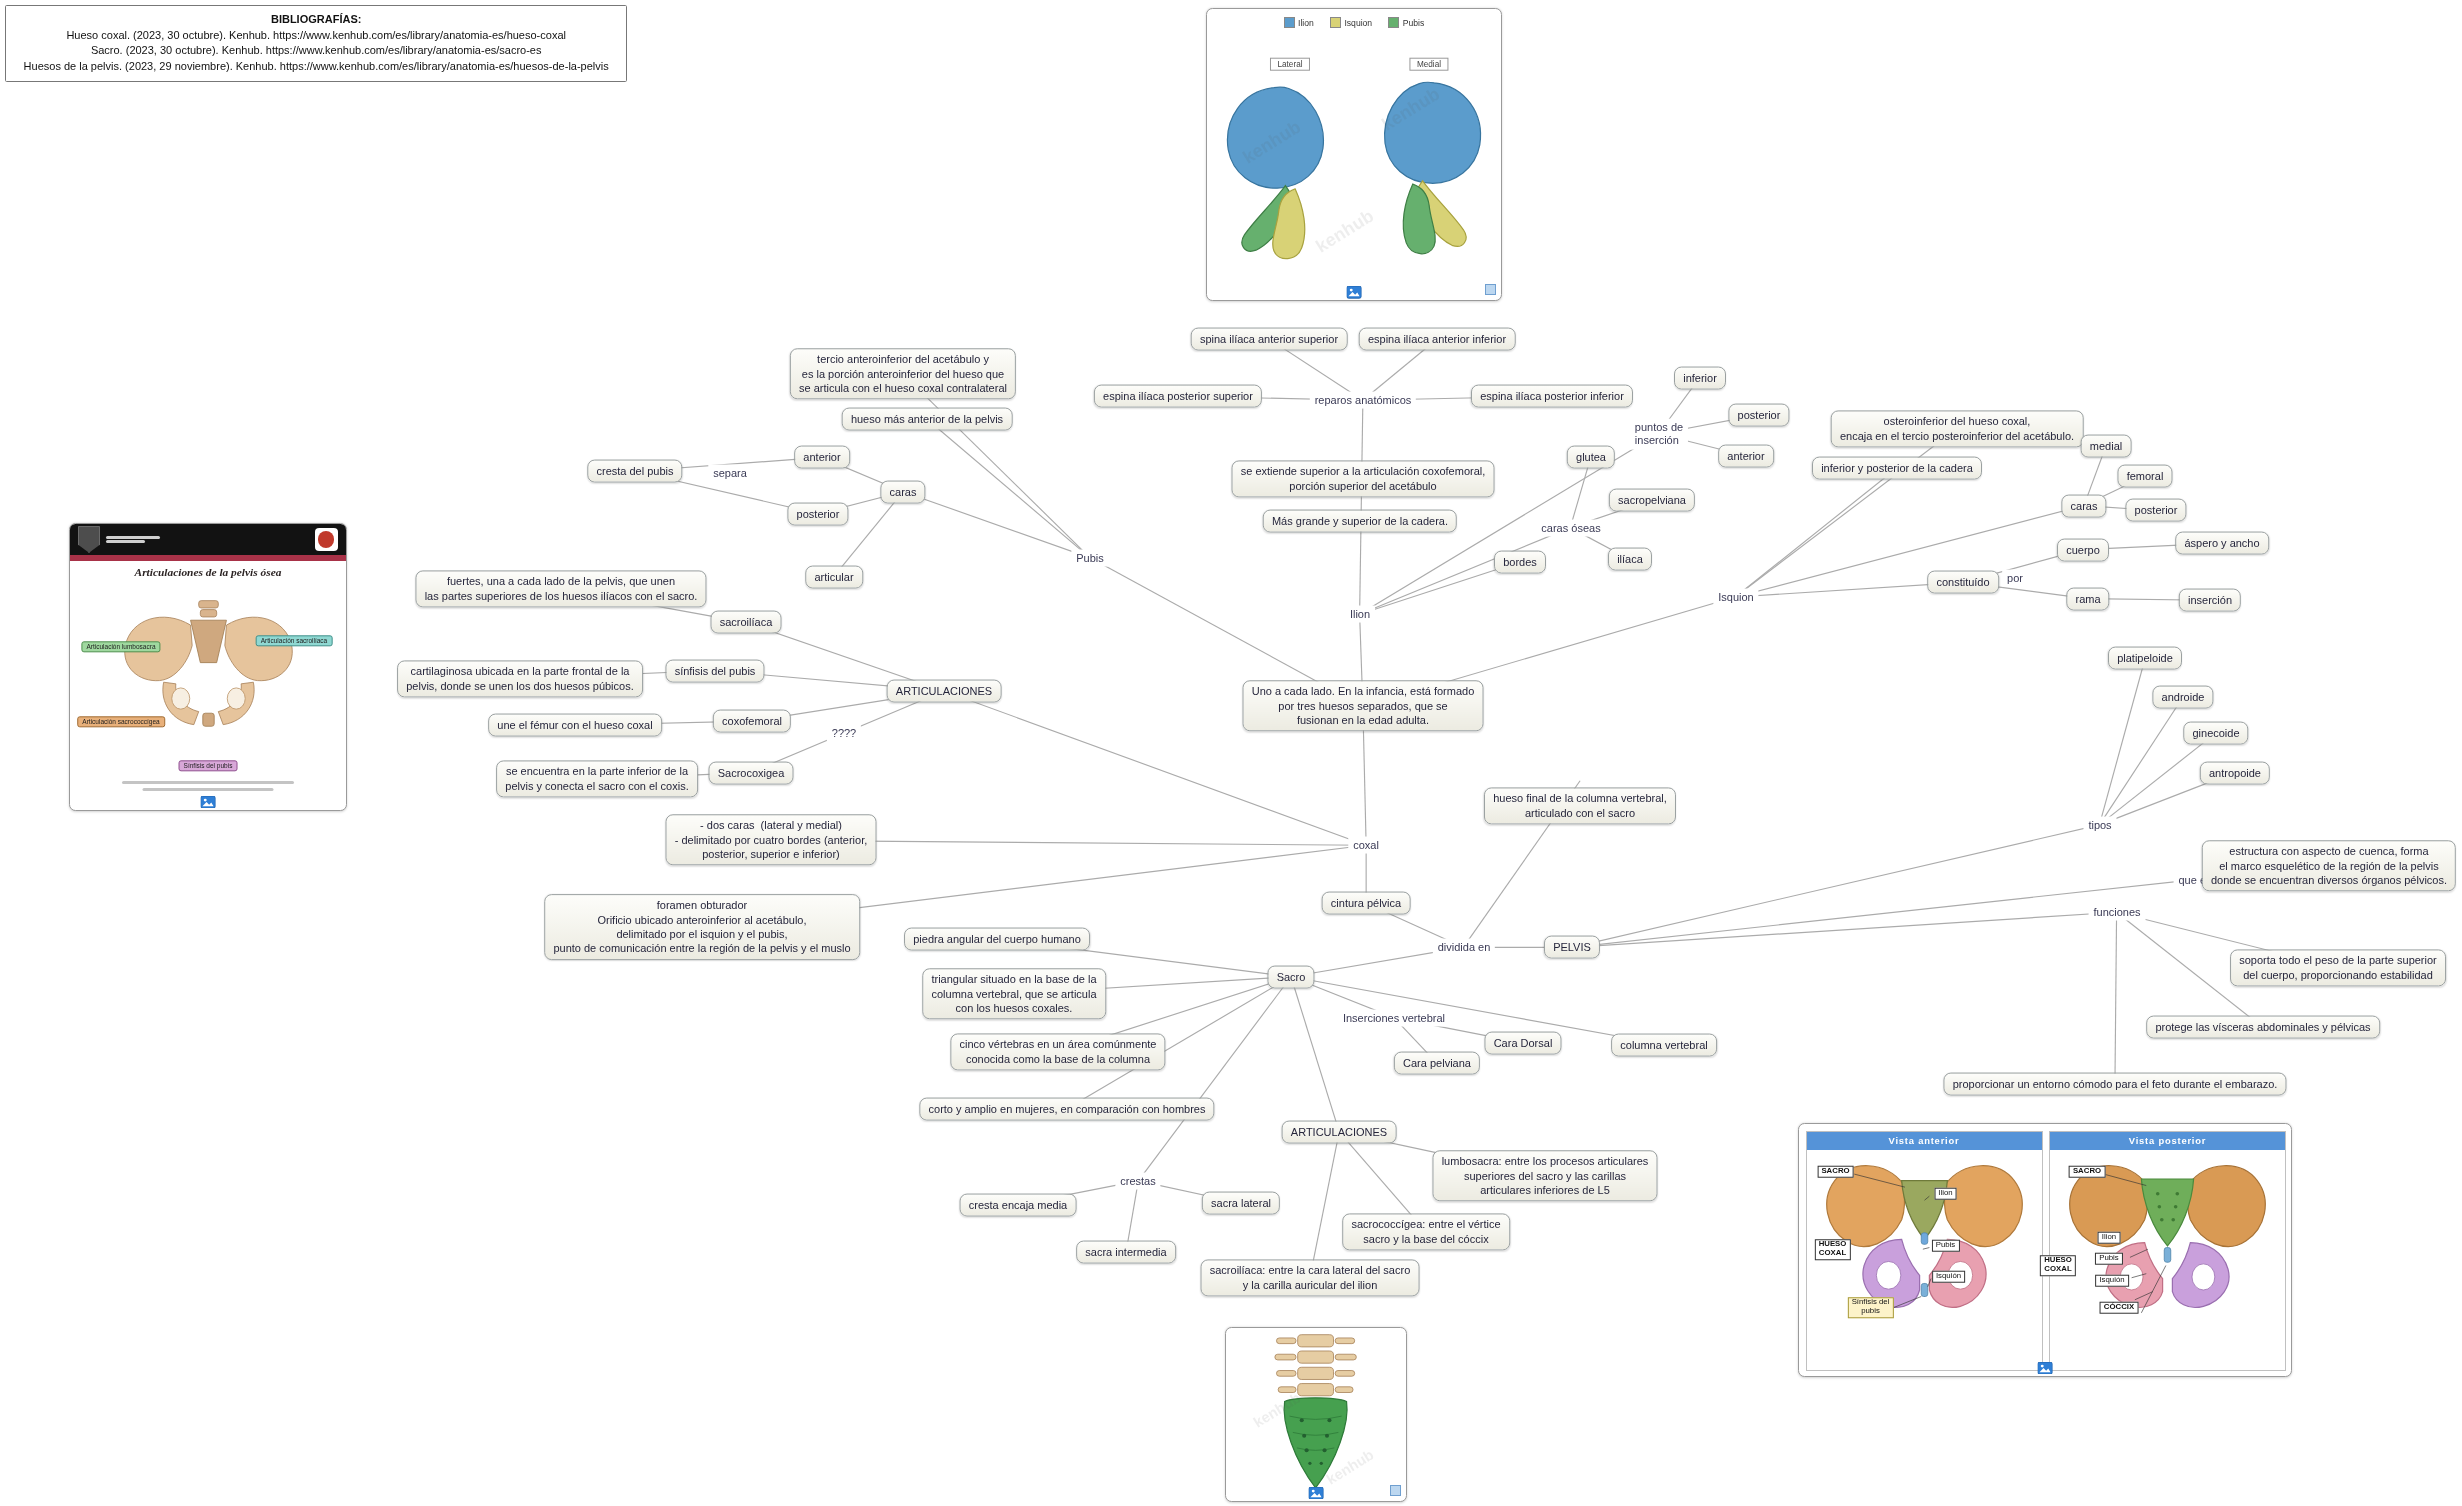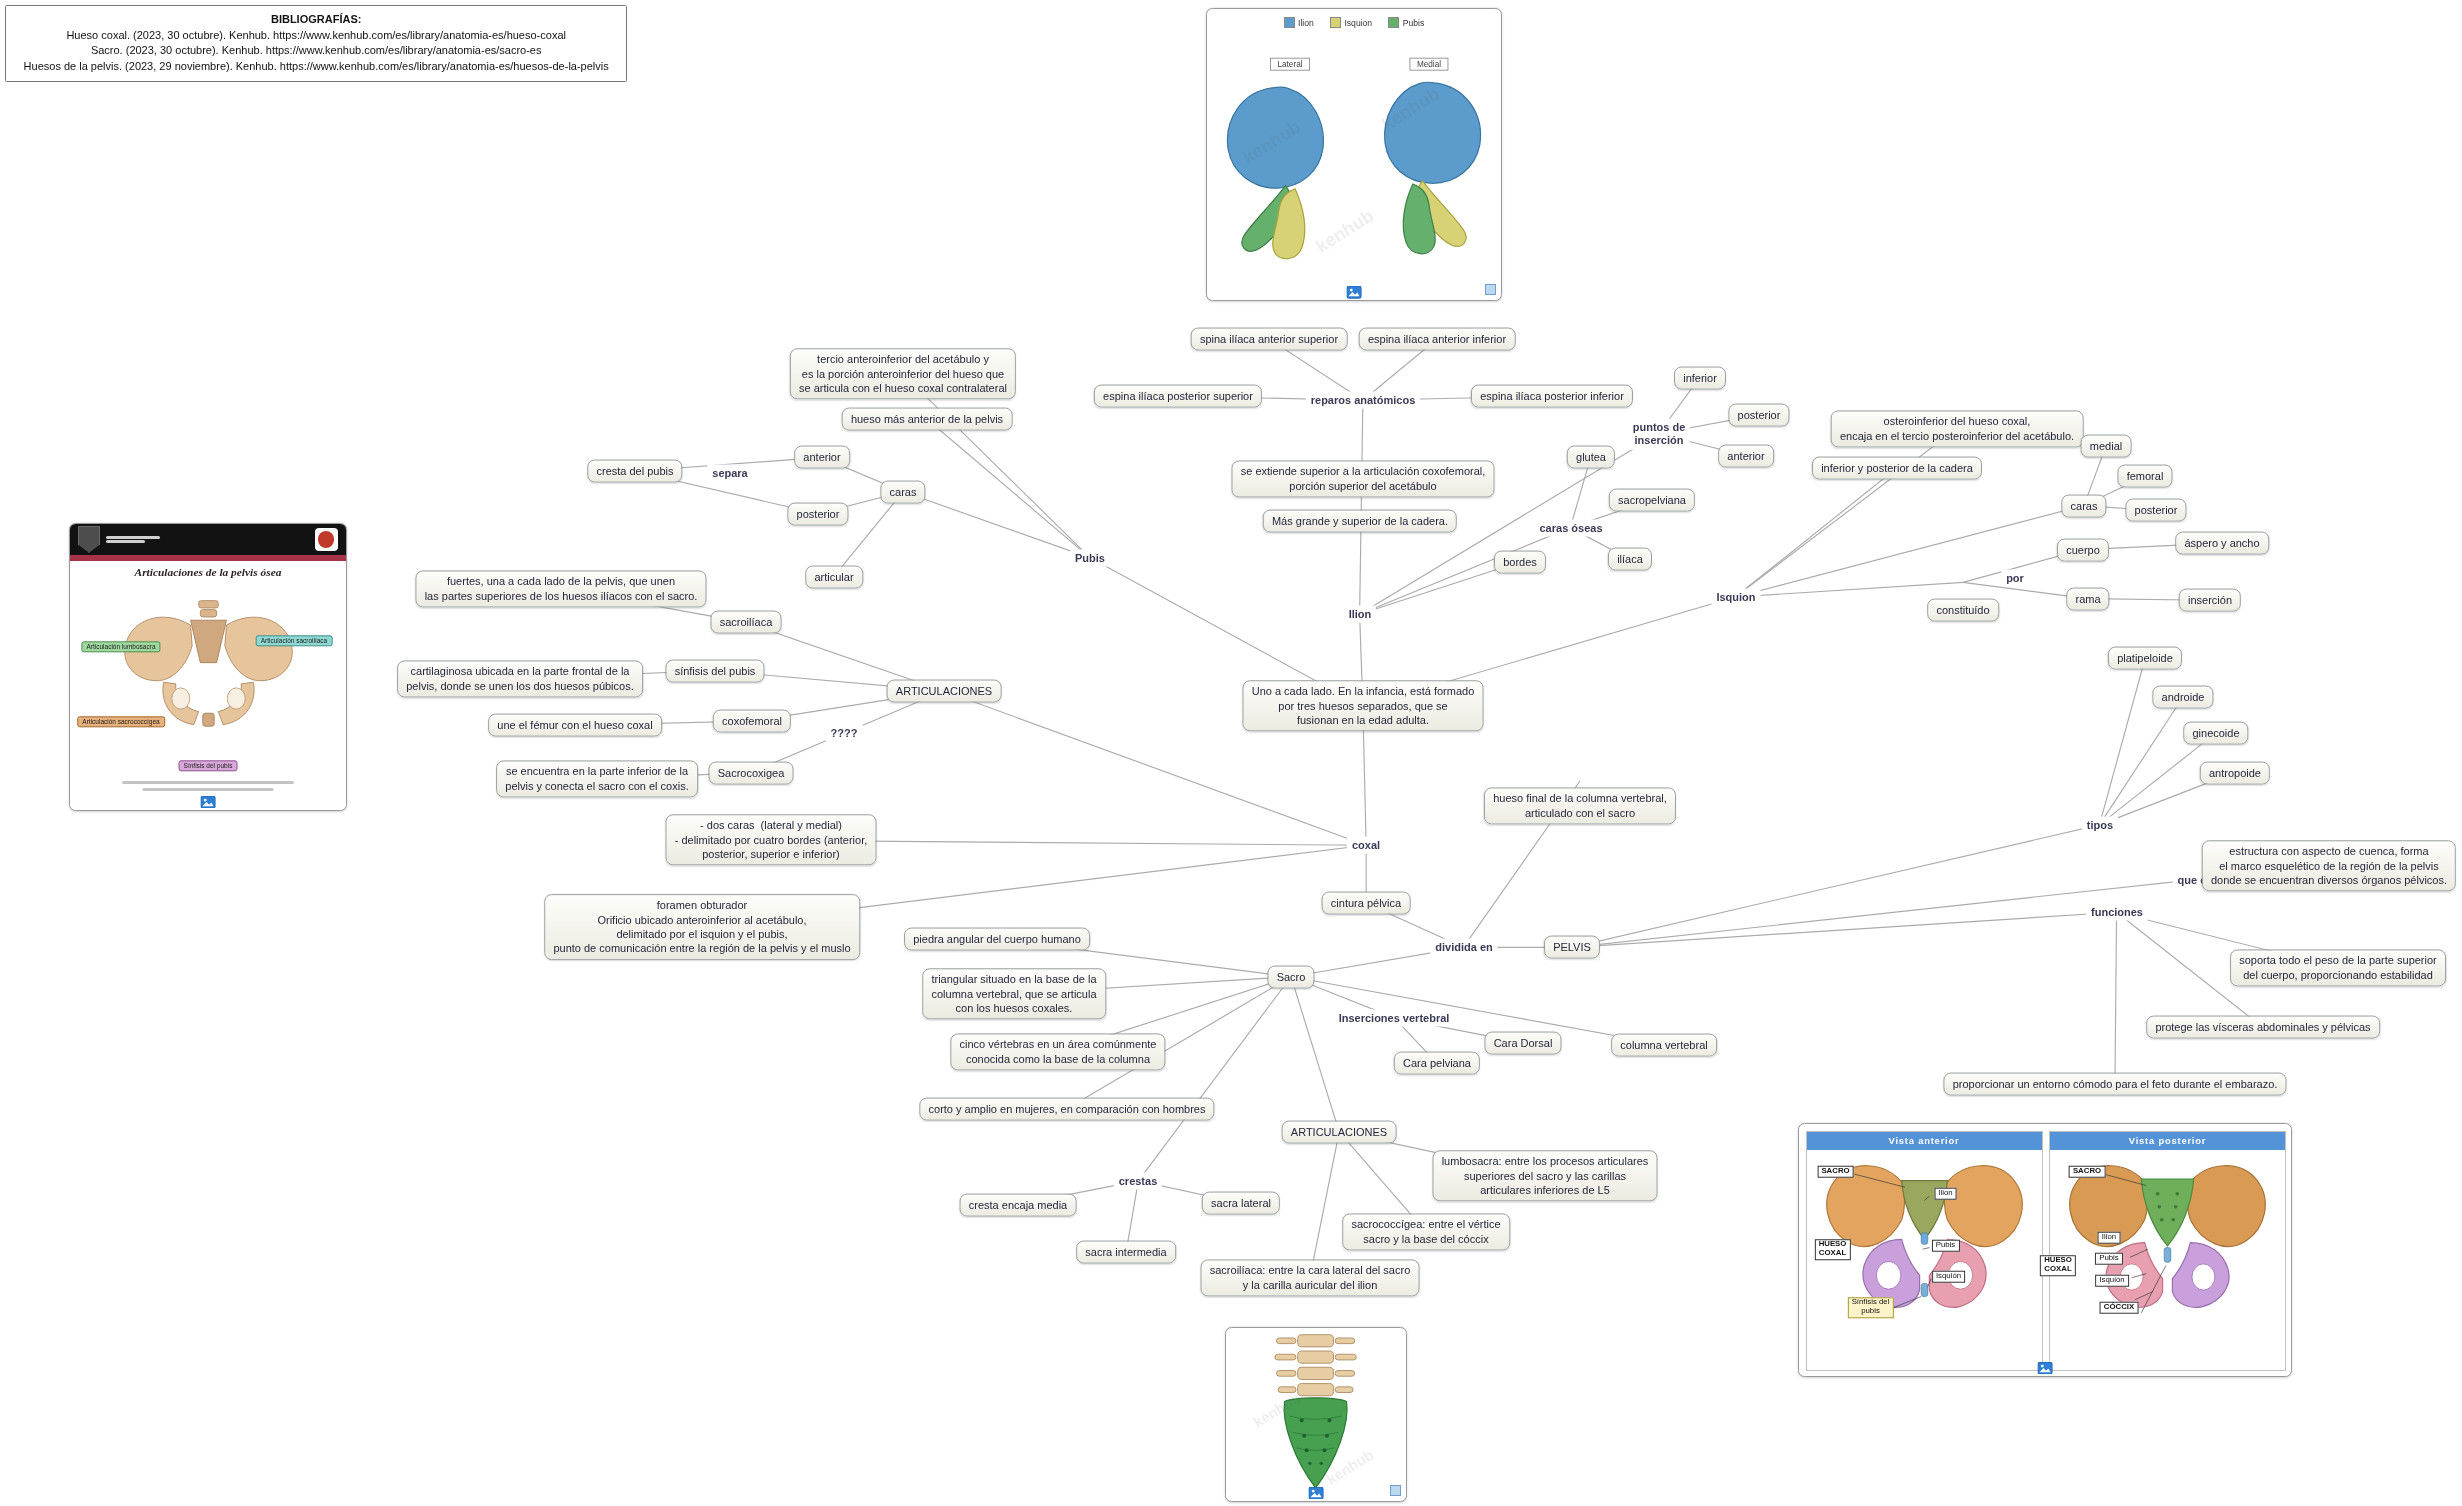--- a/index.html
+++ b/index.html
@@ -13,21 +13,21 @@
     position:absolute;transform:translate(-50%,-50%);z-index:2;
     background:linear-gradient(180deg,#fdfdfa,#ecebe1);
     border:1.2px solid #9aa0a0;border-radius:7.4px;
     padding:3.3px 8.2px;font-size:11px;line-height:1.3;
     text-align:center;white-space:pre;color:#26263c;
     box-shadow:0 0.8px 1.6px rgba(0,0,0,.12);
   }
   .lk{
     position:absolute;transform:translate(-50%,-50%);z-index:2;
     background:#ffffff;padding:1.6px 4.9px;font-size:11px;line-height:1.25;
-    text-align:center;white-space:pre;color:#3a3a55;font-weight:bold;
+    white-space:pre;color:#3a3a55;
   }
   .biblio{
     position:absolute;left:4.9px;top:4.9px;width:614px;z-index:3;
     border:1.2px solid #777;background:#fff;border-radius:1.6px;
     text-align:center;font-size:11px;line-height:1.45;padding:5.7px 3.3px;color:#111;
   }
   .biblio .t{font-weight:bold;}
   .imgcard{
     position:absolute;background:#fff;border:1.6px solid #9a9a9a;border-radius:6.5px;
     z-index:3;overflow:hidden;box-shadow:0 0.8px 2.5px rgba(0,0,0,.18);
@@ -194,21 +194,21 @@
 <div class="nd" style="left:1520px;top:562px">bordes</div>
 <div class="nd" style="left:1957px;top:429px">osteroinferior del hueso coxal,
 encaja en el tercio posteroinferior del acetábulo.</div>
 <div class="nd" style="left:1897px;top:468px">inferior y posterior de la cadera</div>
 <div class="nd" style="left:2106px;top:446px">medial</div>
 <div class="nd" style="left:2145px;top:476px">femoral</div>
 <div class="nd" style="left:2084px;top:506px">caras</div>
 <div class="nd" style="left:2156px;top:510px">posterior</div>
 <div class="nd" style="left:2083px;top:550px">cuerpo</div>
 <div class="nd" style="left:2222px;top:543px">áspero y ancho</div>
-<div class="nd" style="left:1963px;top:610px">constituído</div>
+<div class="nd" style="left:1963px;top:582px">constituído</div>
 <div class="nd" style="left:2088px;top:599px">rama</div>
 <div class="nd" style="left:2210px;top:600px">inserción</div>
 <div class="nd" style="left:1363px;top:479px">se extiende superior a la articulación coxofemoral,
 porción superior del acetábulo</div>
 <div class="nd" style="left:1360px;top:521px">Más grande y superior de la cadera.</div>
 <div class="nd" style="left:635px;top:471px">cresta del pubis</div>
 <div class="nd" style="left:822px;top:457px">anterior</div>
 <div class="nd" style="left:903px;top:492px">caras</div>
 <div class="nd" style="left:818px;top:514px">posterior</div>
 <div class="nd" style="left:834px;top:577px">articular</div>

